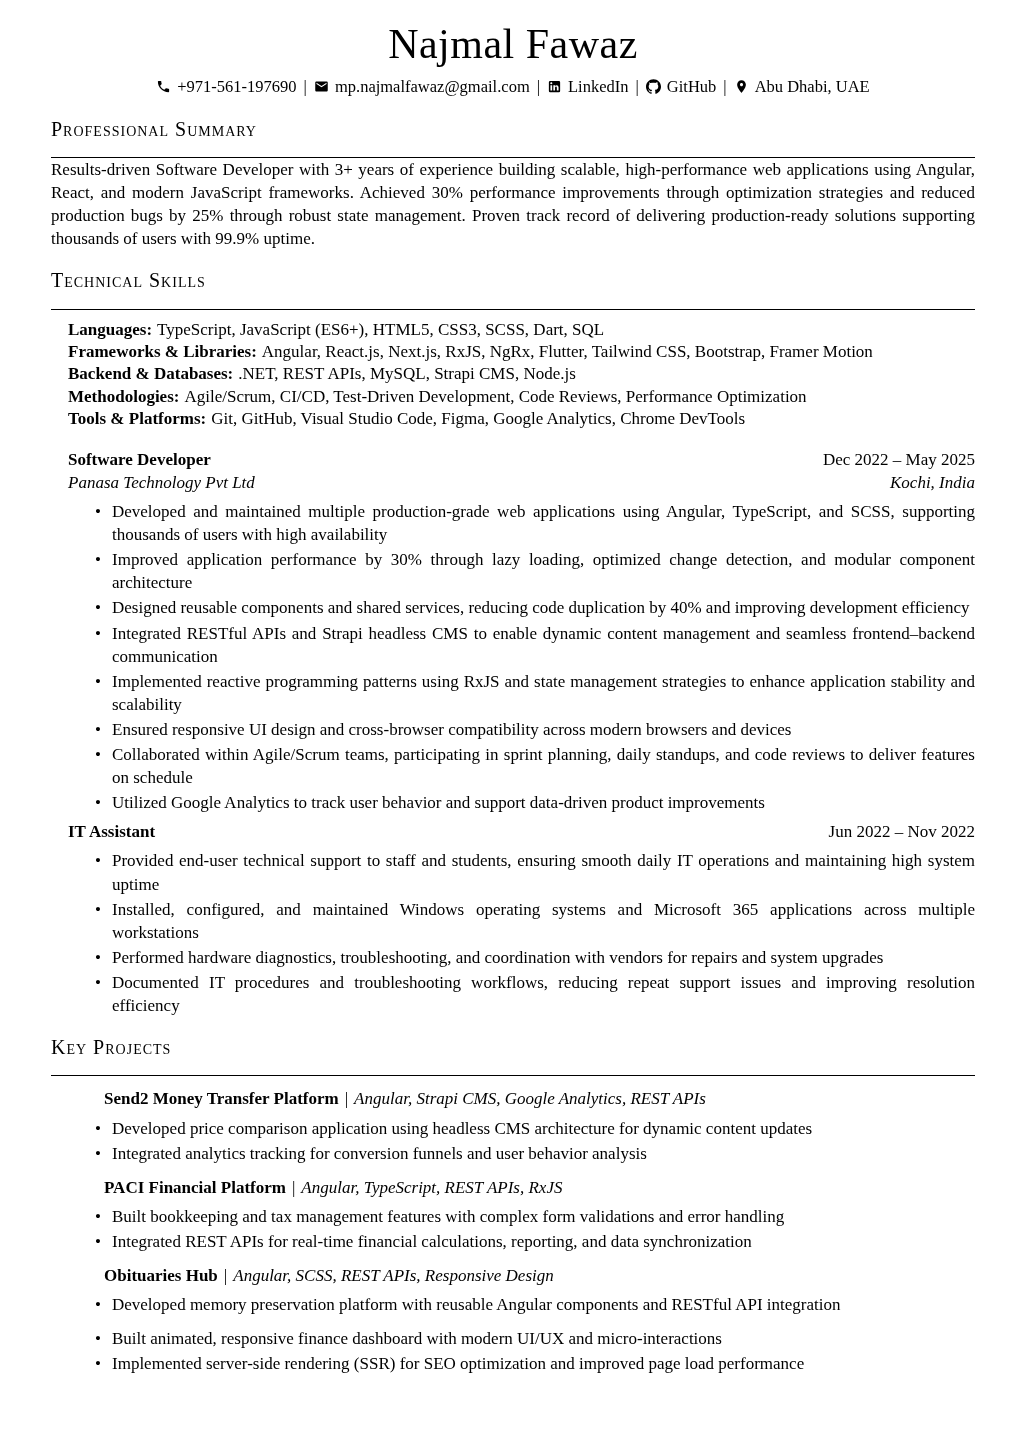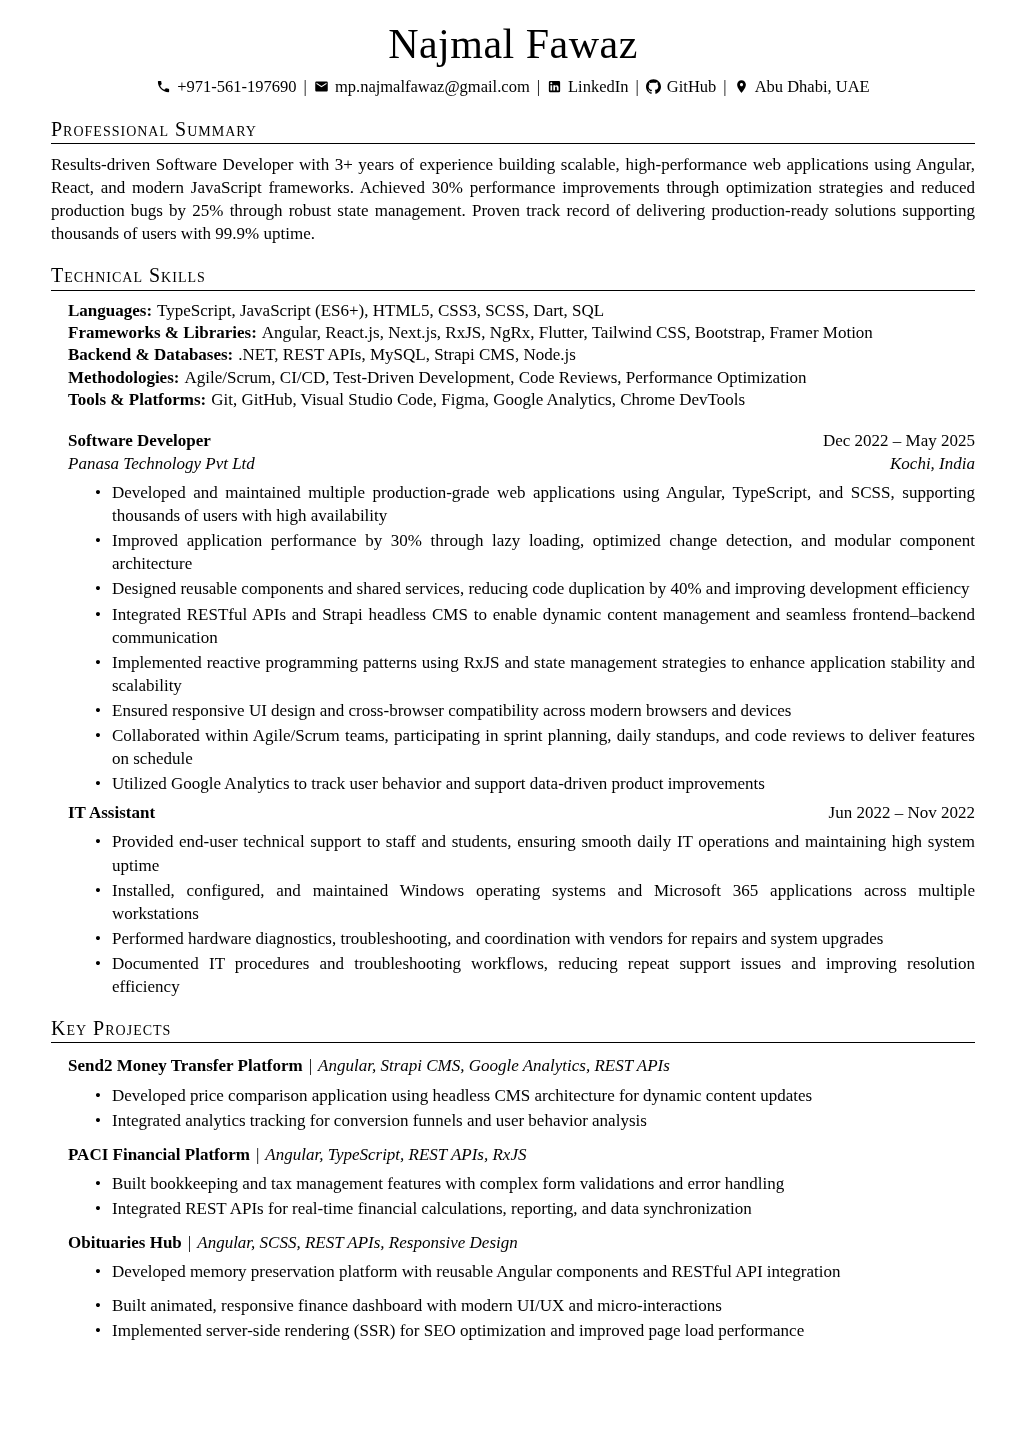--- a/index.html
+++ b/index.html
@@ -28,36 +28,36 @@
   }
   .contact .item { white-space: nowrap; }
   .contact .sep { margin: 0 7px; }
   .icon svg { width: 15px; height: 15px; vertical-align: -2px; margin-right: 6px; fill: #000; }
   .section { margin-top: 17px; }
   .section-heading {
     font-variant: small-caps;
     font-size: 20px;
     letter-spacing: 1px;
     border-bottom: 1.5px solid #000;
-    padding-bottom: 0;
-  }
-  .summary-text { margin-top: 9px; text-align: justify; }
+    padding-bottom: 14px;
+  }
+  .summary-text { text-align: justify; }
   .body-indent { margin-left: 17px; margin-top: 9px; }
   .skill-row { line-height: 1.32; }
   .skill-label { font-weight: bold; margin-right: 5px; }
   .job-header { display: flex; justify-content: space-between; }
   .job-title { font-weight: bold; }
   .job-sub { display: flex; justify-content: space-between; font-style: italic; }
   .bullets { margin-left: 27px; margin-top: 6px; margin-bottom: 5px; }
   .bullet { display: flex; margin-bottom: 2px; }
   .bullet-dot { flex: none; width: 17px; }
   .bullet-text { flex: 1; text-align: justify; }
   .job2 { margin-top: 6px; }
   .project { margin-top: 11px; }
-  .project-name { font-weight: bold; }
+  .project-name { font-weight: bold; margin-left: 36px; }
   .pipe { margin: 0 6px; }
   .project-stack { font-style: italic; }
 </style>
 </head>
 <body>
 
 <div class="page">
 
   <div class="name">Najmal Fawaz</div>
 

